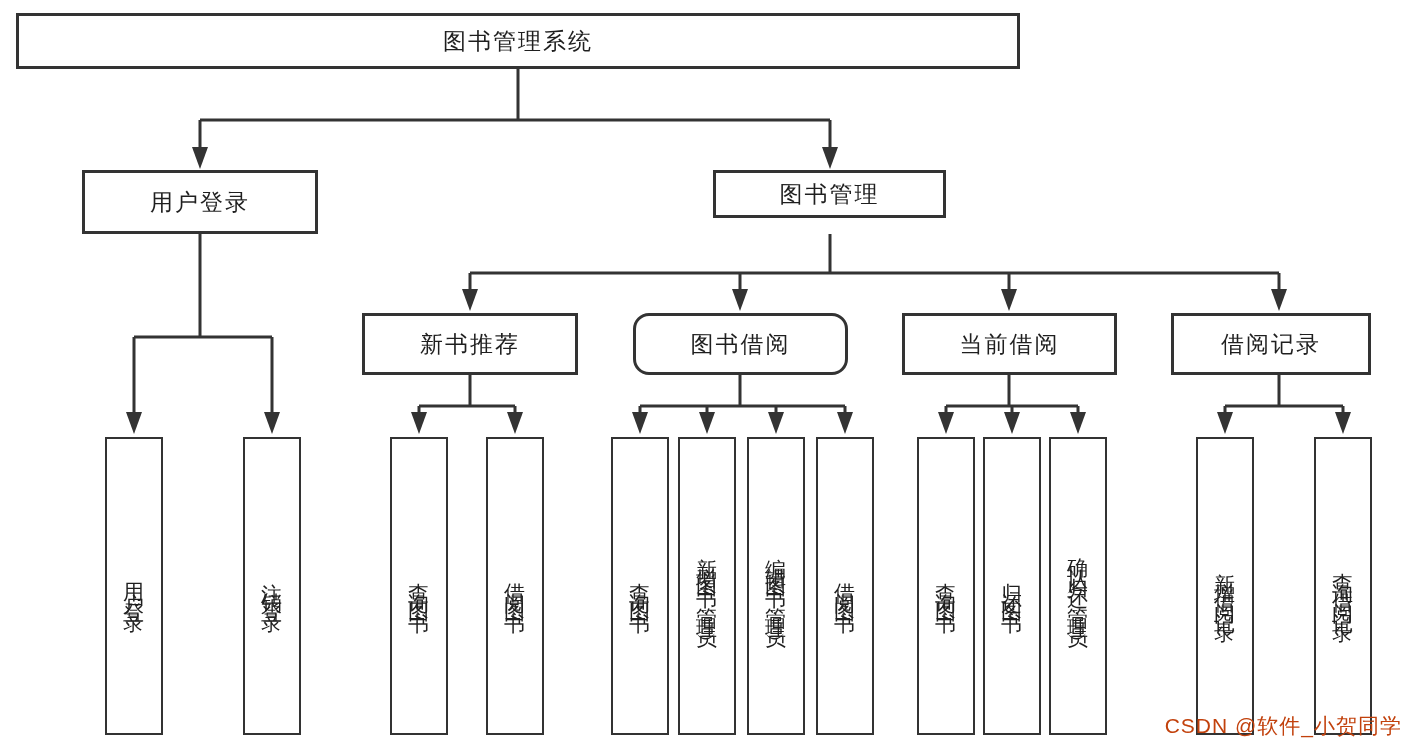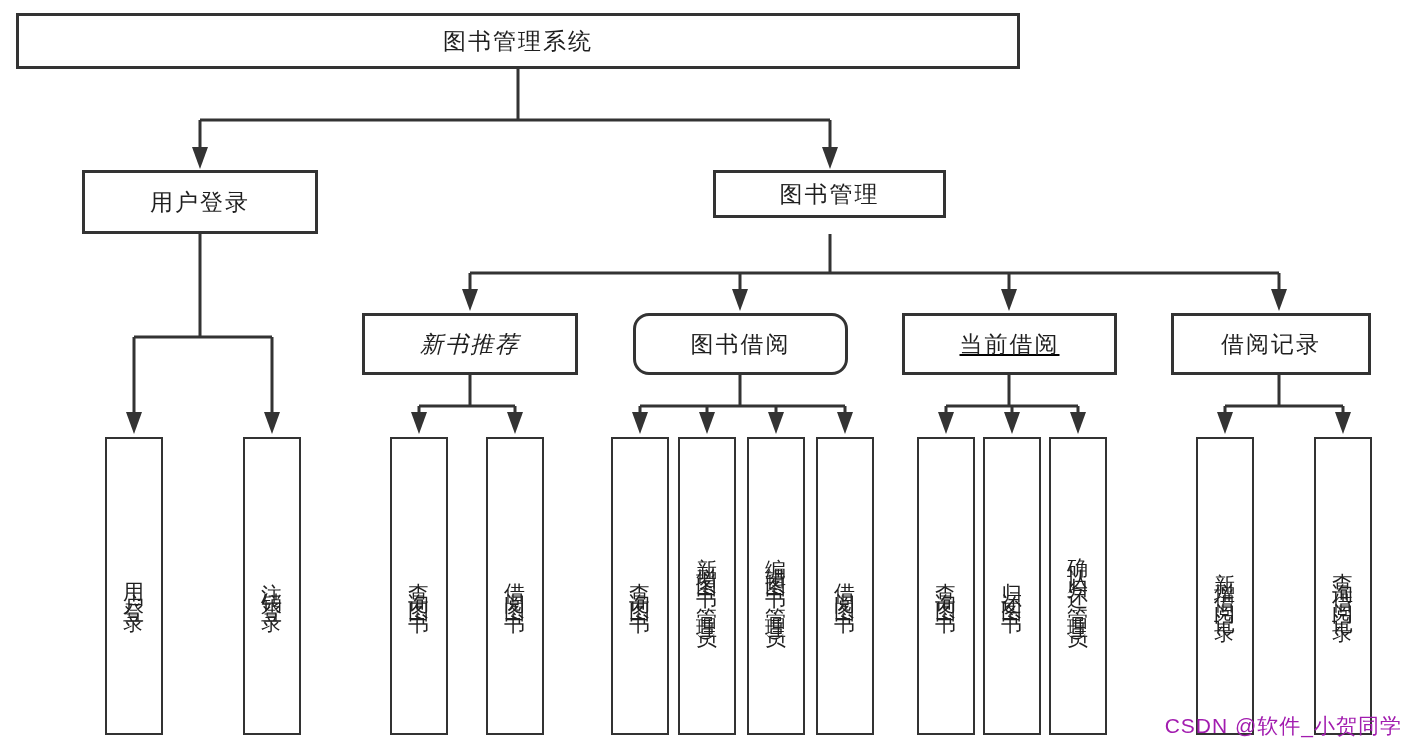--- a/index.html
+++ b/index.html
@@ -41,21 +41,21 @@
     letter-spacing: 10px;
     line-height: 1.1;
     color: #1f1f1f;
     white-space: nowrap;
   }
   .watermark {
     position: absolute;
     top: 712px; right: 3px;
     font-size: 21px;
     letter-spacing: 1px;
-    color: #a21caf;
+    color: #c2410c;
     z-index: 5;
     white-space: nowrap;
   }
 </style>
 </head>
 <body>
 
 <div class="canvas">
 
   <svg class="connectors" width="1405" height="747" viewBox="0 0 1405 747">
@@ -105,27 +105,27 @@
     <span class="hlabel">图书管理系统</span>
   </div>
 
   <div class="hbox" style="left:82px; top:170px; width:236px; height:64px;">
     <span class="hlabel">用户登录</span>
   </div>
   <div class="hbox" style="left:713px; top:170px; width:233px; height:48px;">
     <span class="hlabel">图书管理</span>
   </div>
 
-  <div class="hbox" style="left:362px; top:313px; width:216px; height:62px;font-style:italic;">
+  <div class="hbox" style="left:362px; top:313px; width:216px; height:62px;">
     <span class="hlabel">新书推荐</span>
   </div>
   <div class="hbox" style="left:633px; top:313px; width:215px; height:62px;border-radius:16px;">
     <span class="hlabel">图书借阅</span>
   </div>
-  <div class="hbox" style="left:902px; top:313px; width:215px; height:62px;text-decoration:underline;">
+  <div class="hbox" style="left:902px; top:313px; width:215px; height:62px;">
     <span class="hlabel">当前借阅</span>
   </div>
   <div class="hbox" style="left:1171px; top:313px; width:200px; height:62px;">
     <span class="hlabel">借阅记录</span>
   </div>
 
   <div class="vbox" style="left:105px;">
     <span class="vlabel">用户登录</span>
   </div>
   <div class="vbox" style="left:243px;">

